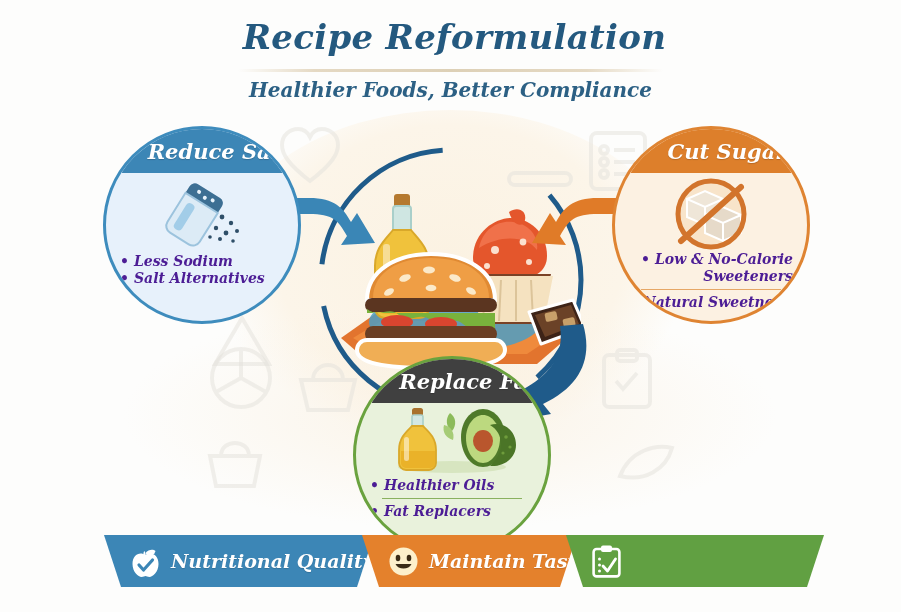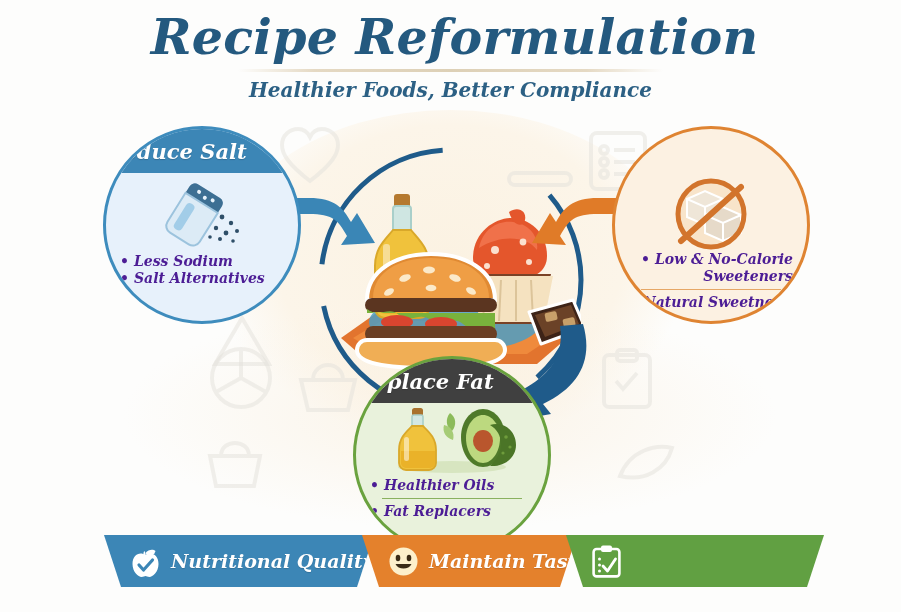--- a/index.html
+++ b/index.html
@@ -22,42 +22,42 @@
     position:absolute;left:120px;top:300px;width:660px;height:230px;
     background:radial-gradient(ellipse at 50% 50%, rgba(250,240,224,.75) 0%, rgba(252,246,236,0) 70%);
     border-radius:50%;
   }
 
   
   .title-wrap{position:absolute;left:0;top:8px;width:901px;text-align:center;}
   .title{
     font-family:"DejaVu Serif","Liberation Serif",serif;
     font-style:italic;font-weight:bold;
-    font-size:49px;line-height:58px;color:#24597f;letter-spacing:.3px;padding-left:8px;
+    font-size:34px;line-height:58px;color:#24597f;letter-spacing:.3px;padding-left:8px;
   }
   .title-rule{
     width:425px;height:3px;margin:3px auto 0 auto;
     background:linear-gradient(to right,rgba(226,214,190,0) 0%,#e5d9c3 18%,#ddd0b6 50%,#e5d9c3 82%,rgba(226,214,190,0) 100%);
   }
   .subtitle{
     font-family:"DejaVu Serif","Liberation Serif",serif;
     font-style:italic;font-weight:bold;
     font-size:20px;line-height:30px;color:#2c6084;margin-top:3px;
   }
 
   
   #centerwrap{position:absolute;left:311px;top:140px;width:280px;height:280px;}
   #centerwrap svg{position:absolute;left:0;top:0;}
   .food{position:absolute;}
 
   
   .pillar{position:absolute;border-radius:50%;overflow:hidden;}
   .pillar .band{
-    position:absolute;left:0;top:0;width:100%;height:44px;
-    display:flex;align-items:center;justify-content:flex-start;
+    position:absolute;left:16px;top:0;width:100%;height:44px;
+    display:flex;align-items:center;justify-content:center;
   }
   .pillar .band span{
     font-family:"DejaVu Serif","Liberation Serif",serif;
     font-style:italic;font-weight:bold;font-size:21px;color:#ffffff;
     text-shadow:0 1px 1px rgba(0,0,0,.18);
   }
   .pillar .icon{position:absolute;left:0;width:100%;display:flex;justify-content:center;}
   .pillar .bullets{
     position:absolute;left:0;width:100%;padding:0 14px;box-sizing:border-box;
   }
@@ -265,20 +265,23 @@
         </g>
       </svg>
     </div>
     <div class="bullets" style="top:124px;">
       <div class="bullet"><span class="dot">•</span><span>Less Sodium</span></div>
       <div class="bullet"><span class="dot">•</span><span>Salt Alternatives</span></div>
     </div>
   </div>
 
   <div class="pillar" id="p-sugar">
+    <div class="band">
+      <span>Cut Sugar</span>
+    </div>
     <div class="icon" style="top:48px;">
       <svg width="80" height="74" viewBox="0 0 80 74">
         <circle cx="40" cy="37" r="34" fill="#f3d7b2" opacity=".5"></circle>
         <g stroke="#fff" stroke-width="2">
           <path d="M16 22 l18 -8 l18 8 l0 18 l-18 8 l-18 -8Z" fill="#efe6d8"></path>
           <path d="M16 22 l18 8 l18 -8" fill="none"></path>
           <path d="M34 30 v18" fill="none"></path>
           <path d="M34 38 l18 -8 l18 8 l0 18 l-18 8 l-18 -8Z" fill="#e6dac9"></path>
           <path d="M34 38 l18 8 l18 -8" fill="none"></path>
           <path d="M52 46 v18" fill="none"></path>

